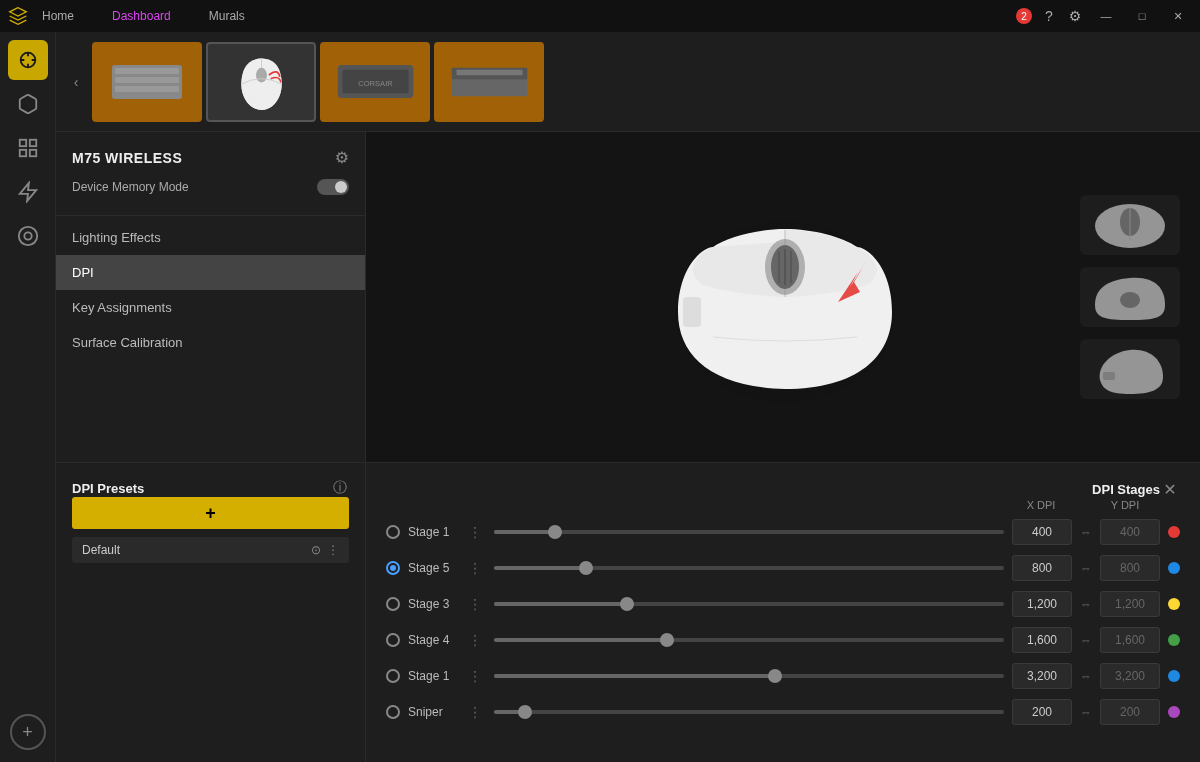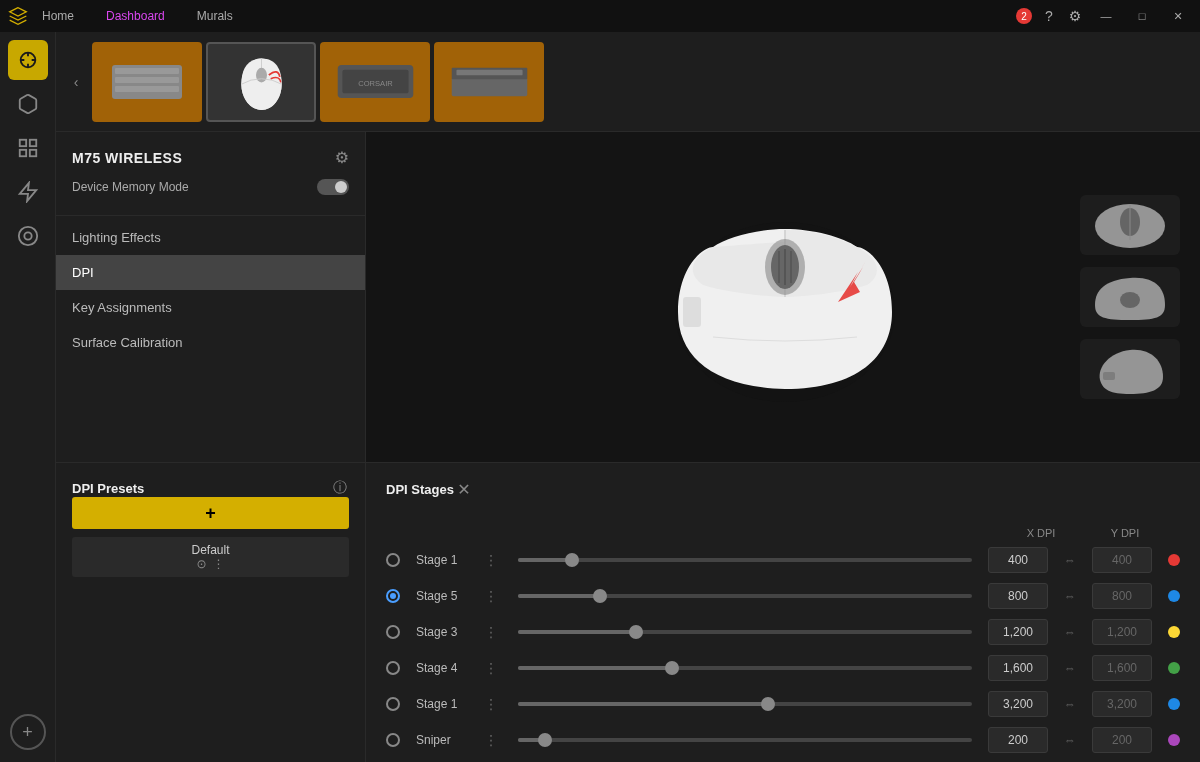--- a/index.html
+++ b/index.html
@@ -16,21 +16,21 @@
     
     .titlebar {
       height: 32px;
       background: #111;
       display: flex;
       align-items: center;
       padding: 0 8px;
     }
     .titlebar-nav {
       display: flex;
-      gap: 4px;
+      gap: 10px;
       flex: 1;
     }
     .titlebar-nav-item {
       padding: 4px 14px;
       font-size: 12px;
       color: #aaa;
       cursor: pointer;
       border-radius: 3px;
     }
     .titlebar-nav-item:hover, .titlebar-nav-item.active {
@@ -328,21 +328,20 @@
     }
     .preset-item {
       display: flex;
       align-items: center;
       justify-content: space-between;
       padding: 6px 10px;
       background: #2a2a2a;
       border-radius: 3px;
       font-size: 12px;
       color: #ccc;
-      flex-direction: column;
     }
     .preset-item-controls {
       display: flex;
       gap: 6px;
       align-items: center;
     }
     .preset-icon-btn {
       color: #888;
       cursor: pointer;
       font-size: 12px;
@@ -351,22 +350,22 @@
     
     .dpi-stages-panel {
       flex: 1;
       background: #1e1e1e;
       padding: 16px 20px;
       overflow-y: auto;
     }
     .stages-header {
       display: flex;
       align-items: center;
-      justify-content: flex-start;
-      margin-bottom: 28px;
+      justify-content: flex-end;
+      margin-bottom: 0;
     }
     .stages-title {
       font-size: 13px;
       font-weight: 600;
       color: #eee;
     }
     .close-btn {
       width: 20px;
       height: 20px;
       display: flex;
@@ -386,21 +385,21 @@
     .dpi-col-spacer { flex: 1; }
     .dpi-col-label {
       width: 70px;
       text-align: center;
     }
 
     .dpi-stage-row {
       display: flex;
       align-items: center;
       margin-bottom: 10px;
-      gap: 16px;
+      gap: 8px;
     }
     .stage-label {
       font-size: 12px;
       color: #bbb;
       width: 52px;
       flex-shrink: 0;
     }
     .stage-menu-dots {
       color: #666;
       font-size: 14px;

